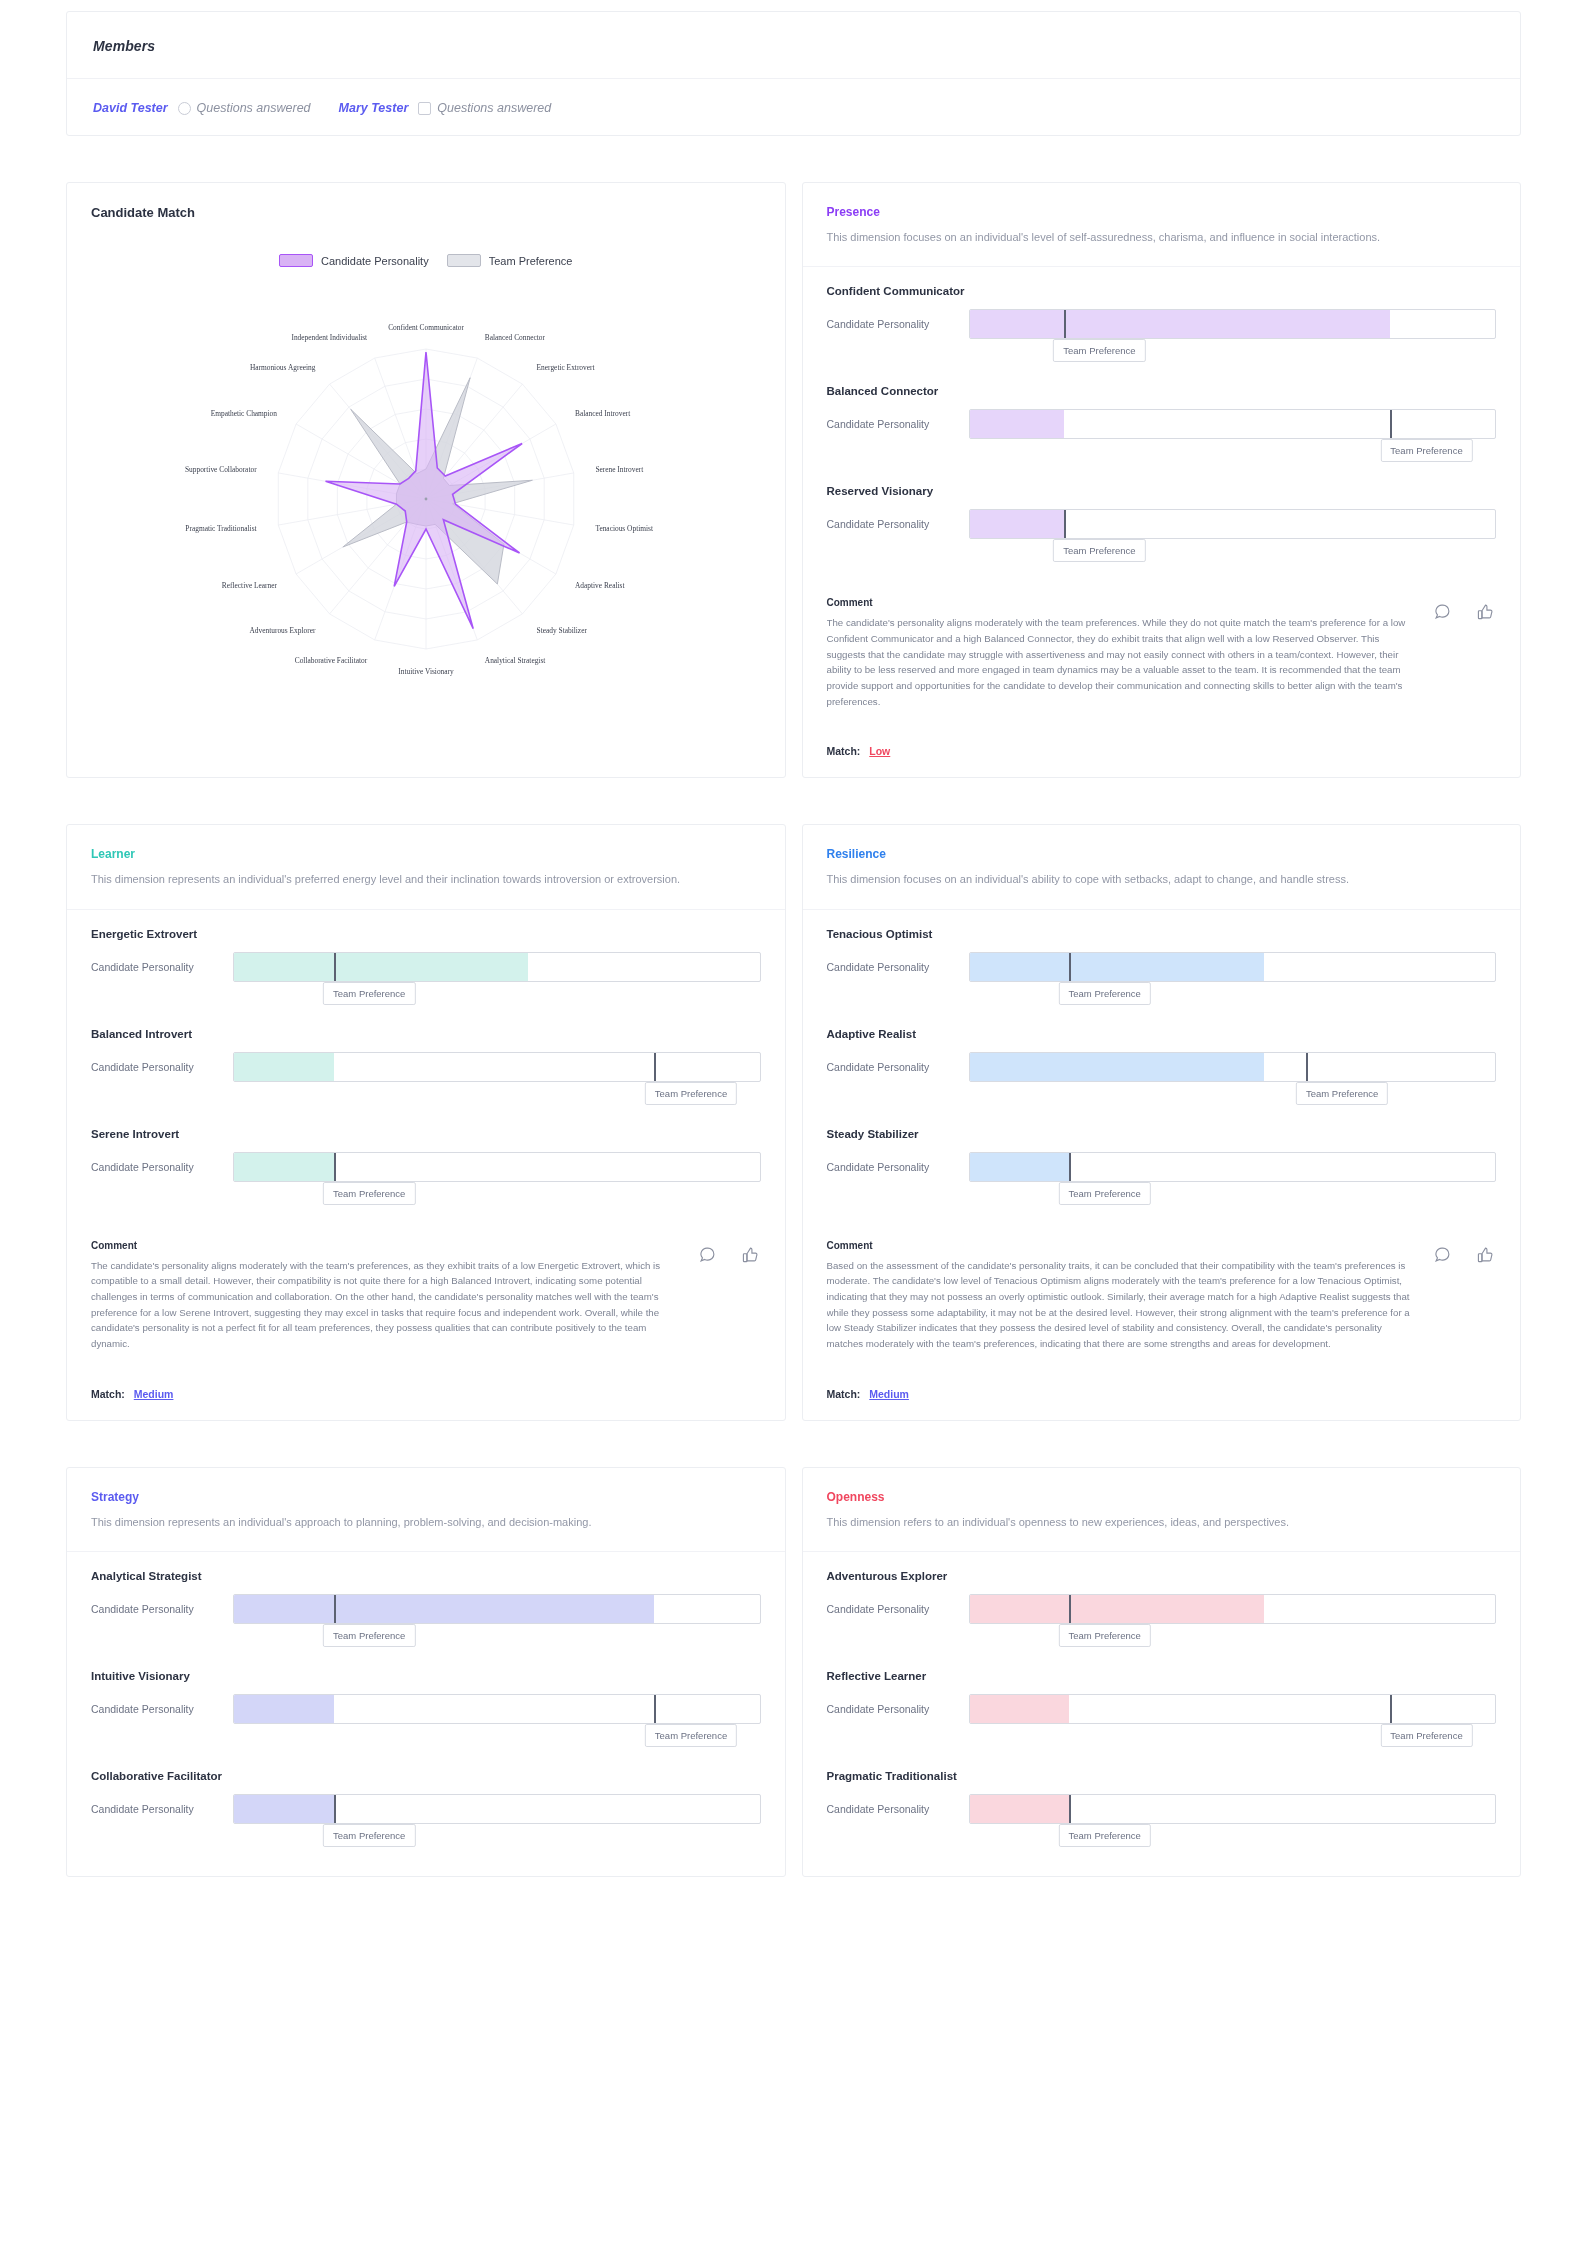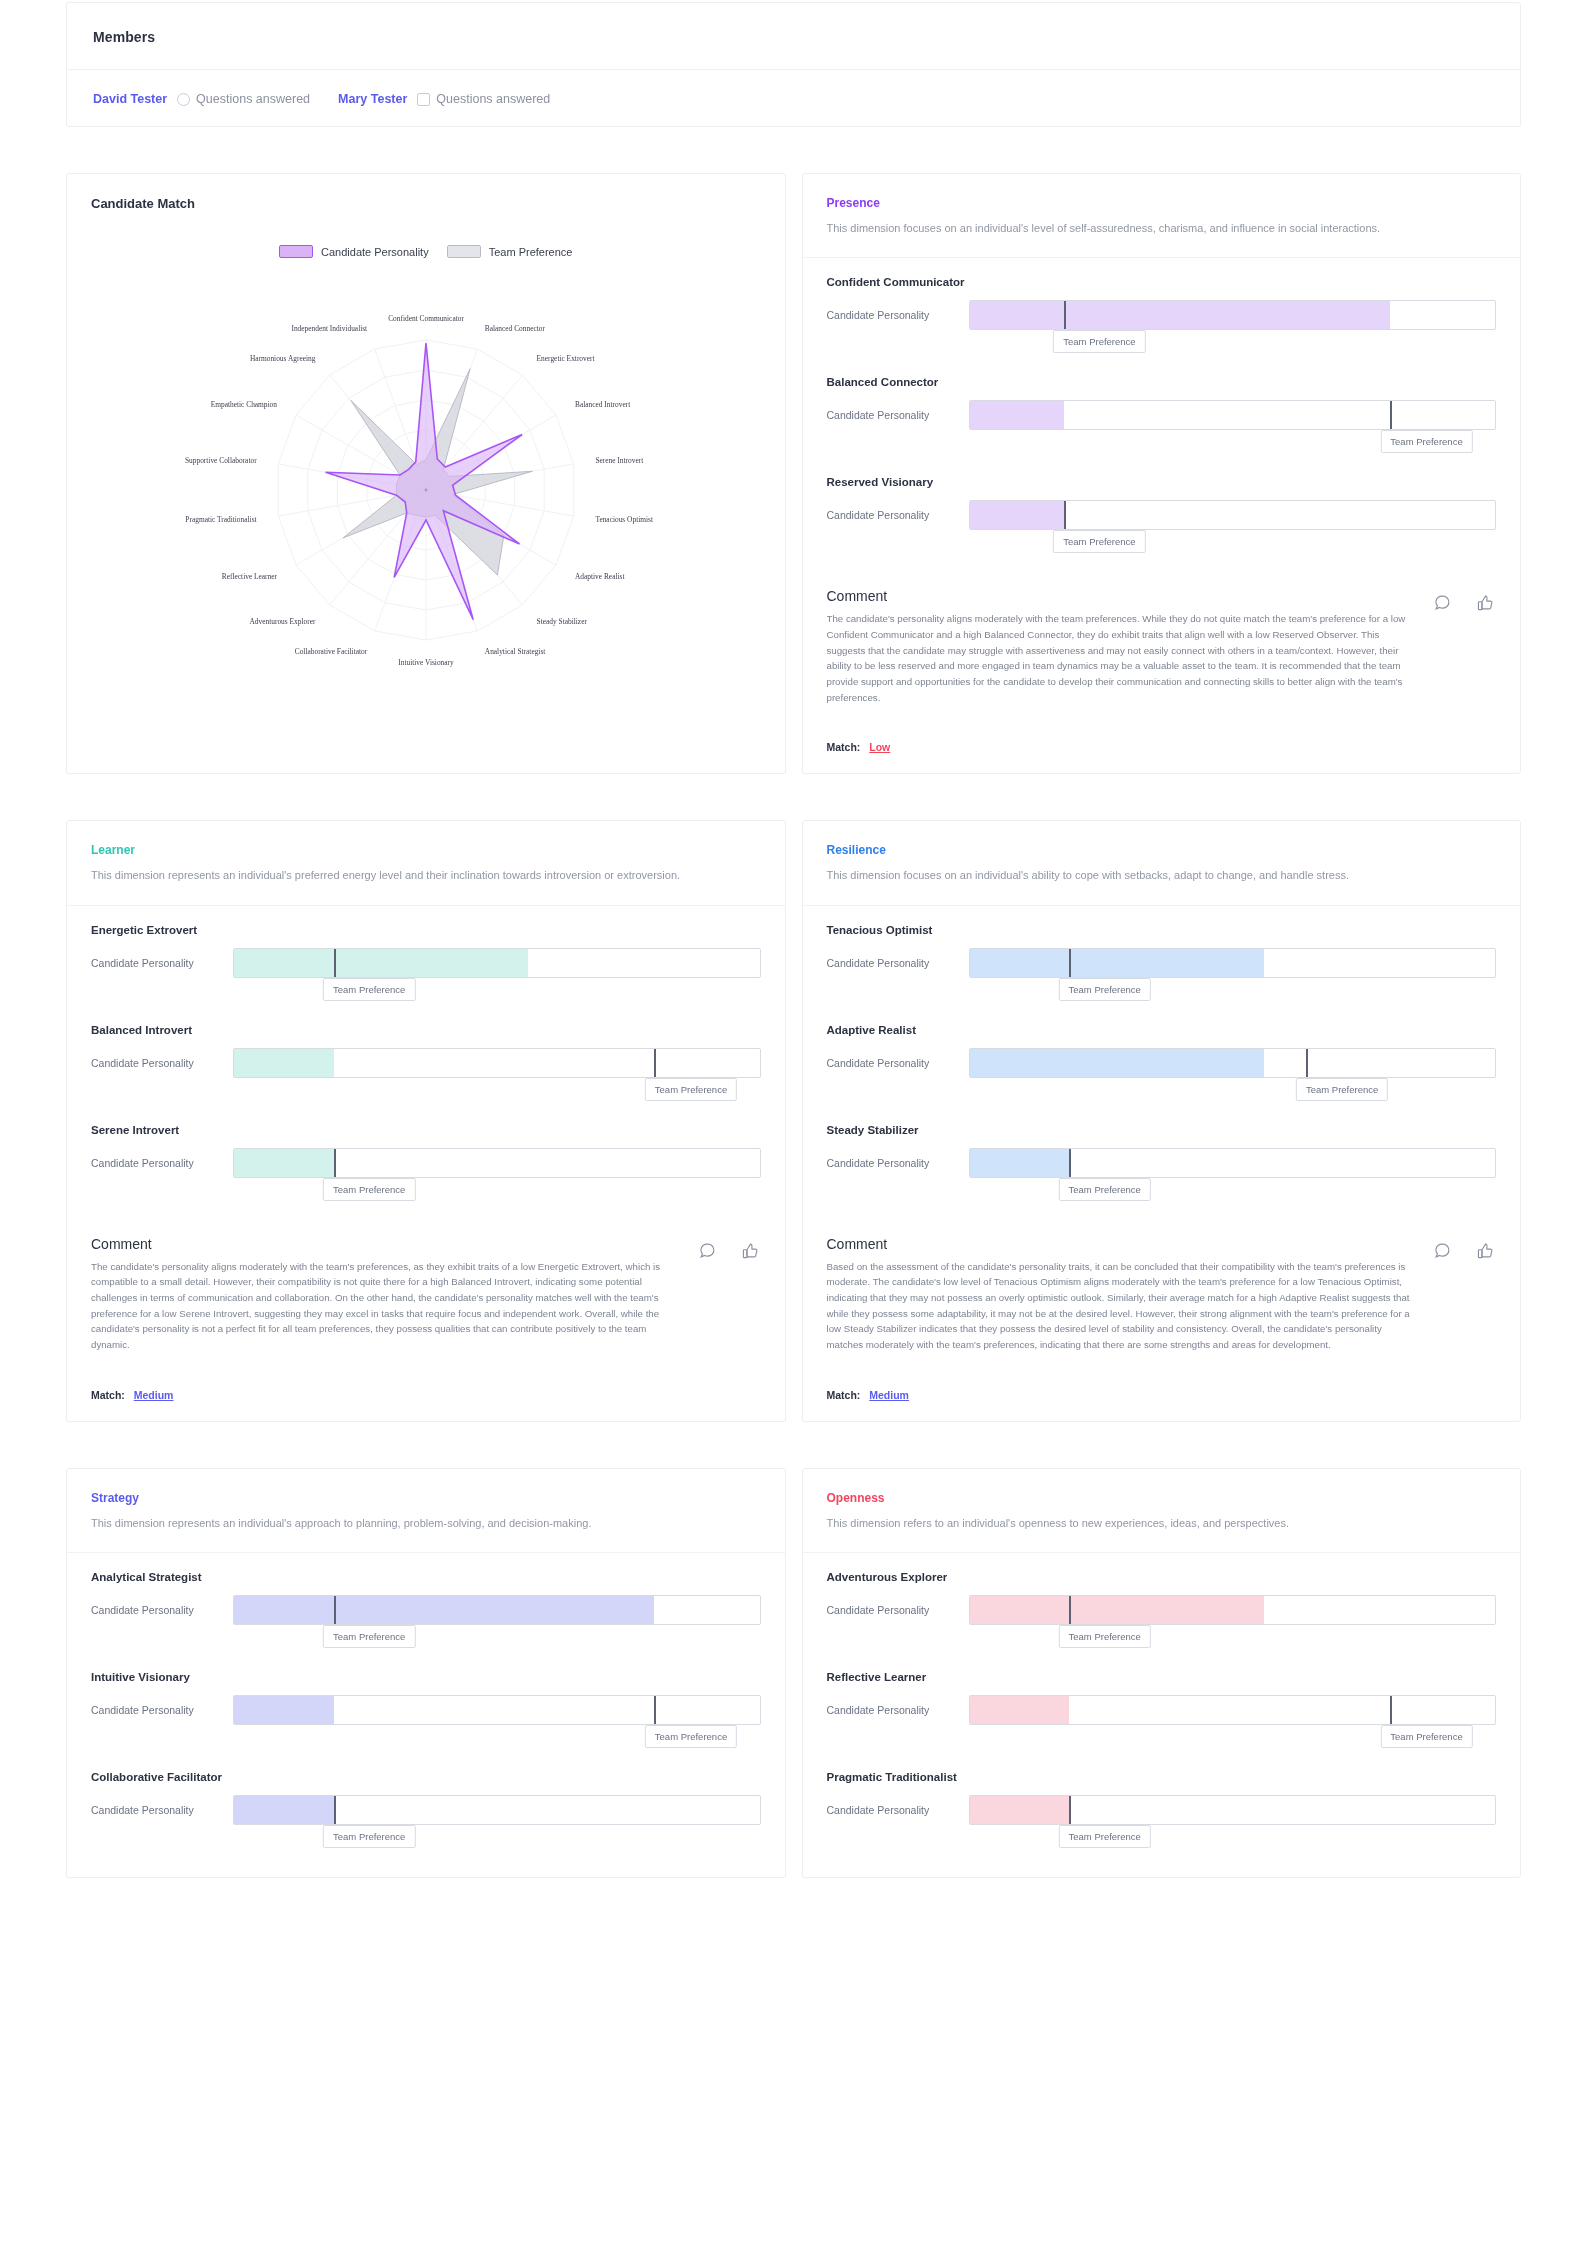--- a/index.html
+++ b/index.html
@@ -12,21 +12,21 @@
     -webkit-font-smoothing: antialiased;
   }
   .page { width:1587px; padding: 0 66px 0 66px; }
 
   
   .panel {
     border: 1px solid #eceef2;
     background: #fff;
     border-radius: 3px;
   }
-  .members-panel { margin-top: 2px; }
+  .members-panel { margin-top: 11px; font-style: italic; }
   .members-head {
     padding: 26px 26px 24px 26px;
     border-bottom: 1px solid #f0f1f5;
     display:flex; align-items:center;
   }
   .members-title { font-size: 14px; font-weight: 700; color:#2c3242; letter-spacing:.1px; }
   .members-body { padding: 22px 26px 20px 26px; display:flex; align-items:center; gap:10px; flex-wrap:wrap; }
   .tester-link { color:#5b5bf0; font-size:12.5px; font-weight:700; text-decoration:none; }
   .tester-meta { color:#8c91a0; font-size:12.5px; display:flex; align-items:center; gap:6px; }
   .q-icon { width:13px; height:13px; border:1.2px solid #c9ccd6; border-radius:50%; display:inline-block; }
@@ -87,21 +87,21 @@
     border-radius:2px;
     padding:5px 9px;
     font-size:9.5px;
     color:#6c7284;
     white-space:nowrap;
   }
   .trait-spacer { height:40px; }
 
   
   .comment-wrap { padding: 6px 24px 22px 24px; position:relative; }
-  .comment-title { font-size:14px; font-weight:400; color:#2c3242; margin-bottom:7px; }
+  .comment-title { font-size:10px; font-weight:700; color:#2c3242; margin-bottom:7px; }
   .comment-body {
     font-size:9.7px;
     line-height:1.62;
     color:#7e8494;
     padding-right: 86px;
     max-height: 232px;
     overflow:auto;
   }
   .comment-body.scrolly { max-height: 225px; overflow-y: scroll; }
   .reacts { position:absolute; right:26px; top:12px; display:flex; gap:26px; }

